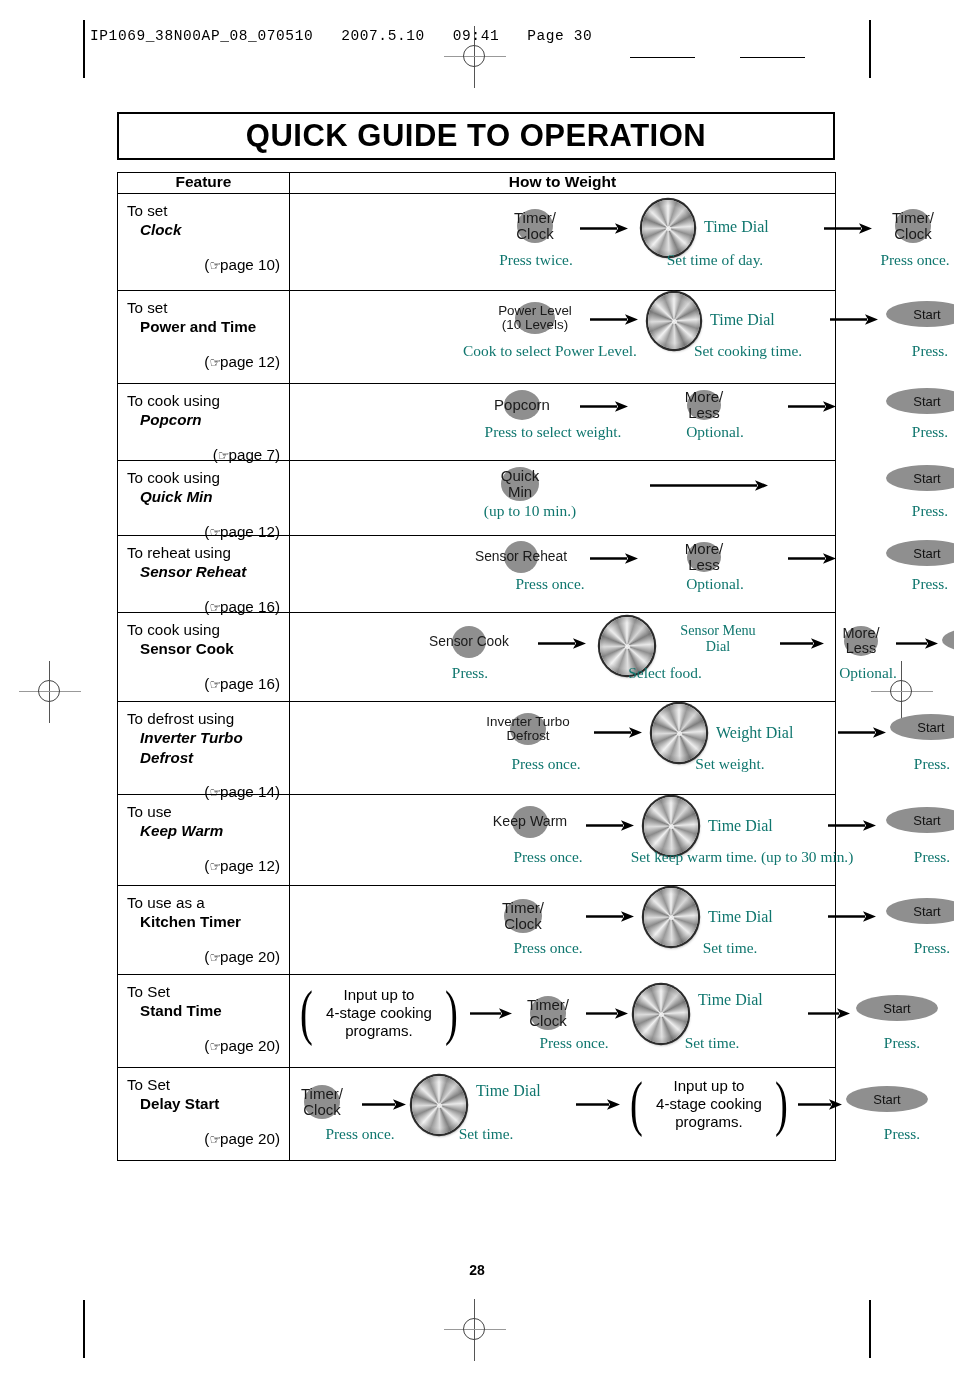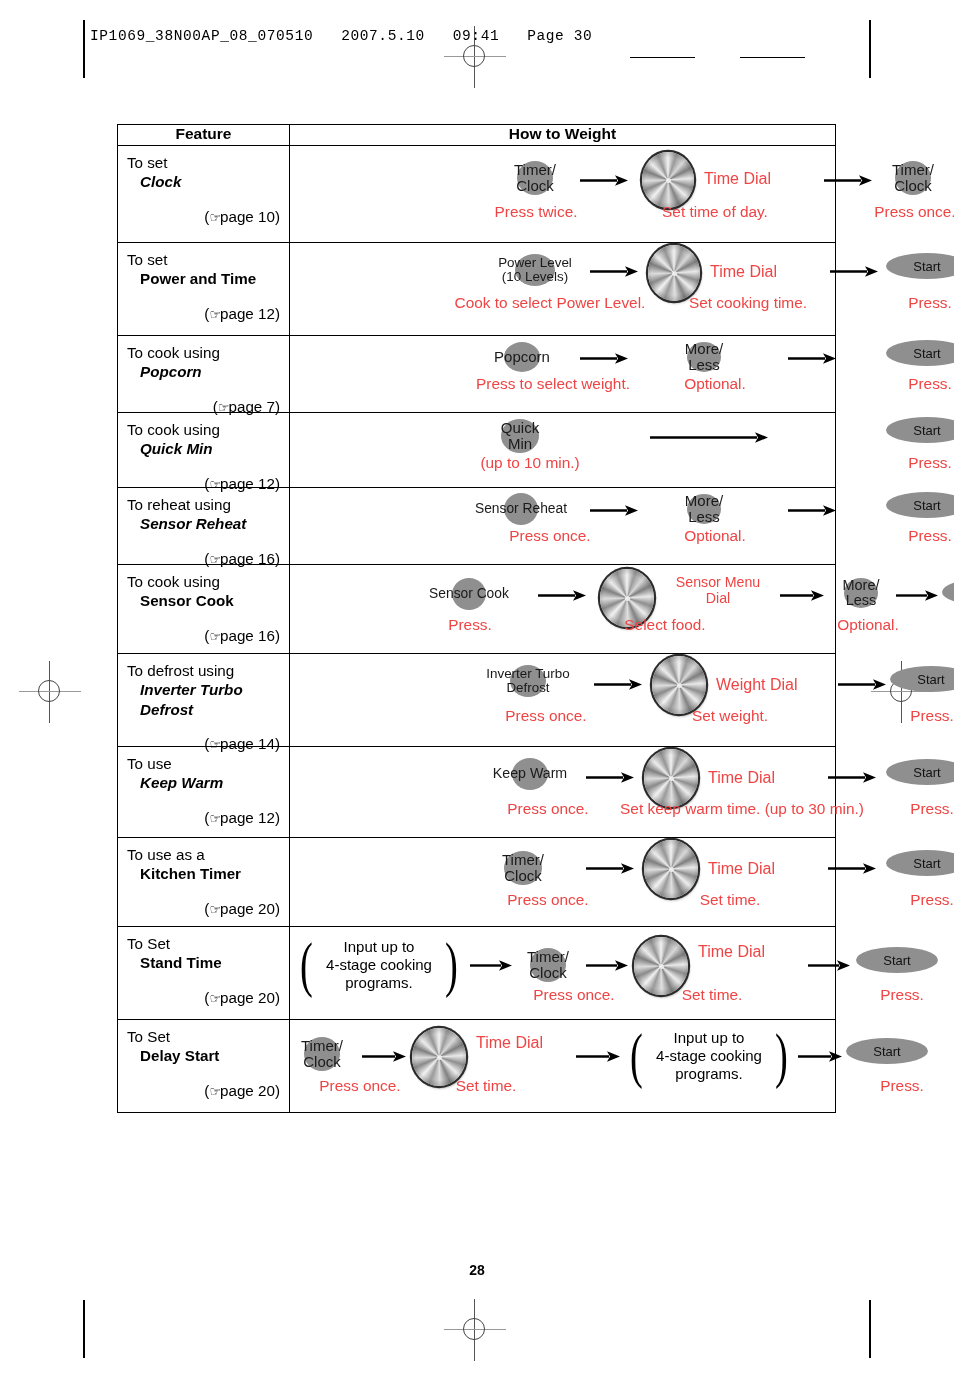--- a/index.html
+++ b/index.html
@@ -130,24 +130,25 @@
   .dial::after{
     content:"";position:absolute;left:50%;top:50%;
     width:5px;height:5px;margin:-2.5px 0 0 -2.5px;border-radius:50%;
     background:rgba(245,245,245,0.85);
   }
 
   
   .lab{
     position:absolute;
     font-size:15px;
-    color:#ef4444;
+    color:#0f766e;
     white-space:pre-line;
     line-height:1.1;
     text-align:center;
+    font-family:Liberation Serif, serif;
   }
 
   
   .arrow{position:absolute;height:12px;display:block;}
   .arrow svg{display:block;}
 
   
   .paren{
     position:absolute;
     display:flex;align-items:center;
@@ -199,20 +200,23 @@
 <div class="reg" style="left:458px;top:1313px;">
   <div class="vline"></div>
     <div class="hline"></div>
     <div class="circ"></div>
 </div>
 
 <div class="filehdr">IP1069_38N00AP_08_070510   2007.5.10   09:41   Page 30</div>
 
 <div class="page">
 
+  <div class="titlebox">
+    <span class="t">QUICK GUIDE TO OPERATION</span>
+  </div>
 
   <table class="guide">
     <colgroup>
         <col class="c-feature">
         <col class="c-how">
       </colgroup>
     <thead>
       <tr>
         <th class="hcell">Feature</th>
         <th class="hcell">How to Weight</th>

